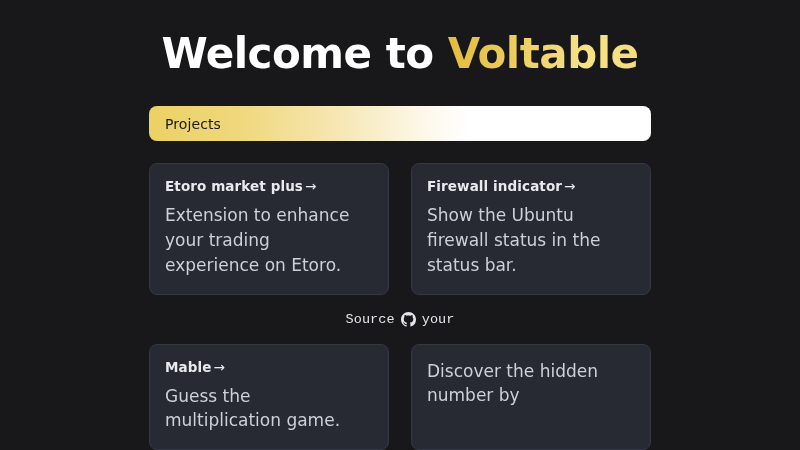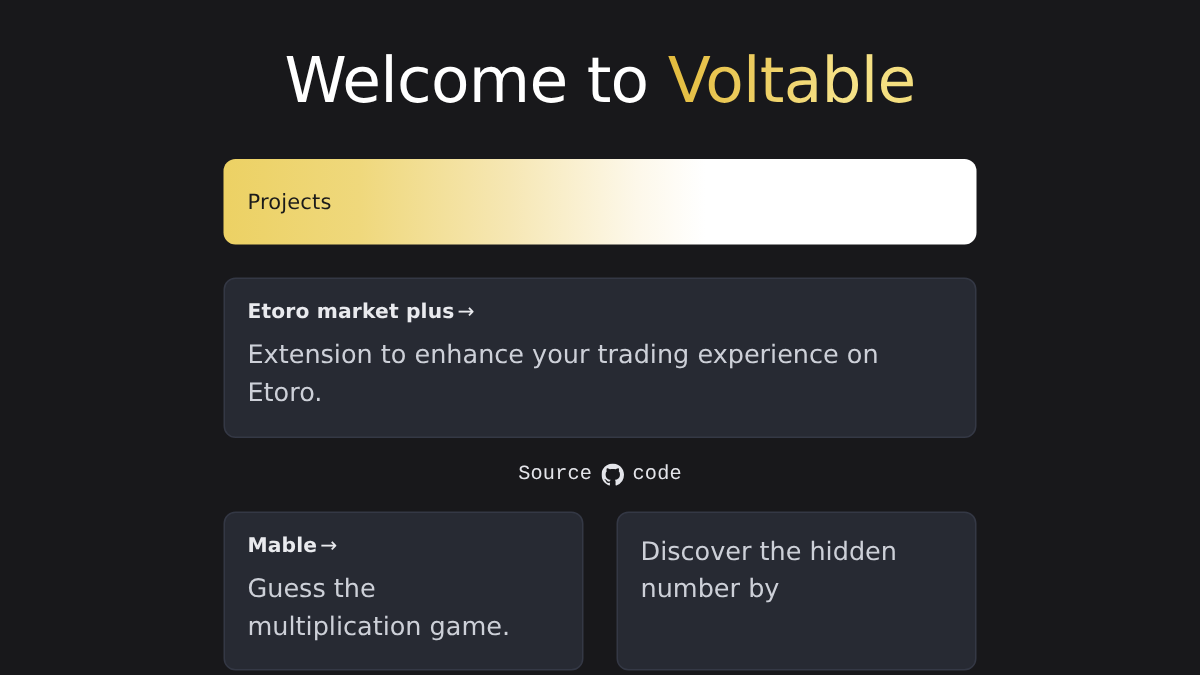--- a/index.html
+++ b/index.html
@@ -22,21 +22,21 @@
     box-sizing: border-box;
     overflow: hidden;
   }
 
   
   .page-title {
     margin: 0;
     padding-top: 31px;
     text-align: center;
     font-size: 42px;
-    font-weight: 400;
+    font-weight: 700;
     letter-spacing: -0.5px;
     line-height: 1.1;
     color: #ffffff;
     white-space: nowrap;
   }
   .brand {
     background-image: linear-gradient(100deg, #e3bb3c 0%, #eccc5f 35%, #f6e288 70%, #f3dd7c 100%);
     -webkit-background-clip: text;
     background-clip: text;
     color: transparent;
@@ -45,21 +45,21 @@
 
   
   .content {
     width: 502px;
     margin: 0 auto;
     padding-top: 29px;
   }
 
   
   .section-banner {
-    height: 57px;
+    height: 35px;
     border-radius: 8px;
     display: flex;
     align-items: center;
     padding: 12px 16px;
     box-sizing: border-box;
     background-image: linear-gradient(90deg, #ecd164 0%, #efd87c 18%, #f6e7b4 38%, #fdf8ea 55%, #ffffff 64%, #ffffff 100%);
     margin-bottom: 22px;
   }
   .section-banner-label {
     font-size: 14px;
@@ -137,30 +137,35 @@
     <div class="section-banner">
       <span class="section-banner-label">Projects</span>
     </div>
 
     <div class="card-grid">
       <div class="card">
         <div class="card-title"><span>Etoro market plus</span><span class="card-arrow">→</span>
         </div>
         <p class="card-desc">Extension to enhance your trading experience on Etoro.</p>
       </div>
+      <div class="card">
+        <div class="card-title"><span>Firewall indicator</span><span class="card-arrow">→</span>
+        </div>
+        <p class="card-desc">Show the Ubuntu firewall status in the status bar.</p>
+      </div>
     </div>
 
     <div class="source-row">
       <span class="source-text">Source</span>
       <span class="gh-icon">
         <svg viewBox="0 0 16 16" width="15" height="15" aria-hidden="true">
           <path fill="#e4e5ea" d="M8 0C3.58 0 0 3.58 0 8c0 3.54 2.29 6.53 5.47 7.59.4.07.55-.17.55-.38 0-.19-.01-.82-.01-1.49-2.01.37-2.53-.49-2.69-.94-.09-.23-.48-.94-.82-1.13-.28-.15-.68-.52-.01-.53.63-.01 1.08.58 1.23.82.72 1.21 1.87.87 2.33.66.07-.52.28-.87.51-1.07-1.78-.2-3.64-.89-3.64-3.95 0-.87.31-1.59.82-2.15-.08-.2-.36-1.02.08-2.12 0 0 .67-.21 2.2.82.64-.18 1.32-.27 2-.27.68 0 1.36.09 2 .27 1.53-1.04 2.2-.82 2.2-.82.44 1.1.16 1.92.08 2.12.51.56.82 1.27.82 2.15 0 3.07-1.87 3.75-3.65 3.95.29.25.54.73.54 1.48 0 1.07-.01 1.93-.01 2.2 0 .21.15.46.55.38A8.01 8.01 0 0 0 16 8c0-4.42-3.58-8-8-8z"></path>
         </svg>
       </span>
-      <span class="source-text">code</span>
+      <span class="source-text">your</span>
     </div>
 
 
     <div class="card-grid">
       <div class="card">
         <div class="card-title"><span>Mable</span><span class="card-arrow">→</span>
         </div>
         <p class="card-desc">Guess the multiplication game.</p>
       </div>
       <div class="card">

